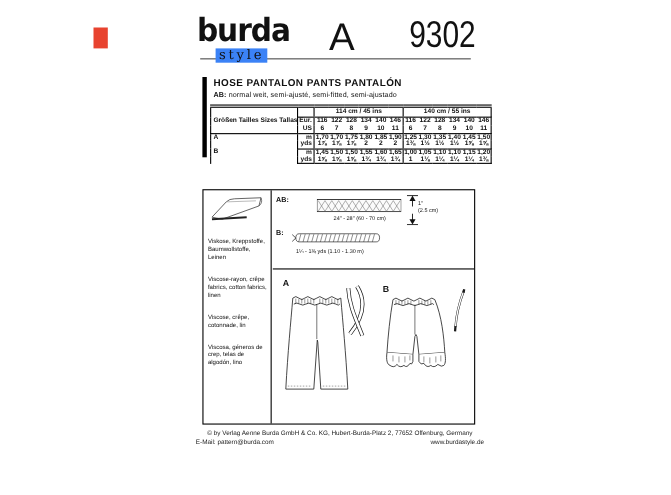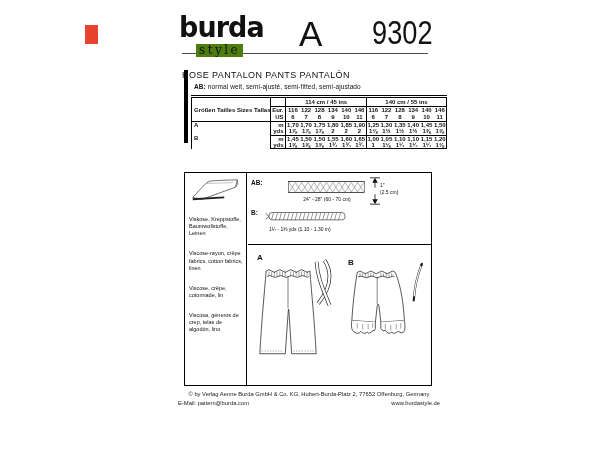--- a/index.html
+++ b/index.html
@@ -8,28 +8,28 @@
 
   
   .red-tab{position:absolute;left:85px;top:25px;width:13px;height:19px;background:#e8432f;}
 
   
   .brand{position:absolute;left:179px;top:13px;font-family:"DejaVu Sans",sans-serif;
          font-weight:bold;font-size:29px;letter-spacing:-1px;line-height:1;
          transform:scaleX(.93);transform-origin:left top;}
   .brand-rule{position:absolute;left:182px;top:53px;width:246px;height:1px;background:#4a4a4a;}
   .brand-sub{position:absolute;left:196px;top:44px;font-family:"DejaVu Serif",serif;
-             font-size:12px;letter-spacing:2.5px;background:#4d7c0f;padding:0 3px;line-height:1.1;}
+             font-size:12px;letter-spacing:2.5px;background:#3b82f6;padding:0 3px;line-height:1.1;}
   .view-letter{position:absolute;left:299px;top:16px;font-size:35px;line-height:1;}
   .pattern-number{position:absolute;left:372px;top:15px;font-size:34px;line-height:1;
                   transform:scaleX(.8);transform-origin:left top;letter-spacing:0;}
 
   
   .black-bar{position:absolute;left:184px;top:70px;width:4px;height:73px;background:#000;}
-  .pattern-title{position:absolute;left:182px;top:70px;font-size:9px;font-weight:normal;letter-spacing:.4px;text-align:right;}
+  .pattern-title{position:absolute;left:194px;top:70px;font-size:9px;font-weight:bold;letter-spacing:.4px;text-align:right;}
   .pattern-subtitle{position:absolute;left:194px;top:83px;font-size:6.5px;letter-spacing:.1px;}
   .pattern-subtitle b{margin-right:2px;}
 
   
   .size-table{position:absolute;left:191px;top:95px;border-collapse:collapse;table-layout:fixed;}
   .size-table td{padding:0;font-size:6px;font-weight:bold;line-height:1.05;height:6px;
                  text-align:center;vertical-align:middle;white-space:nowrap;}
   .size-table tr.r1 td{height:8px;border-top:3px double #000;}
   .size-table tr.r2 td,.size-table tr.r3 td{height:7px;}
   .size-table td.lbl{text-align:left;padding-left:2px;vertical-align:top;}

